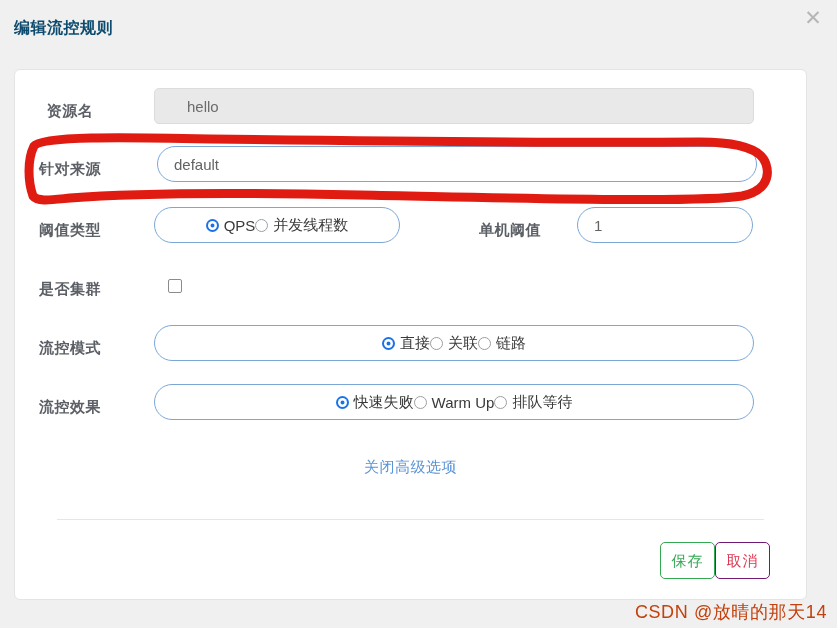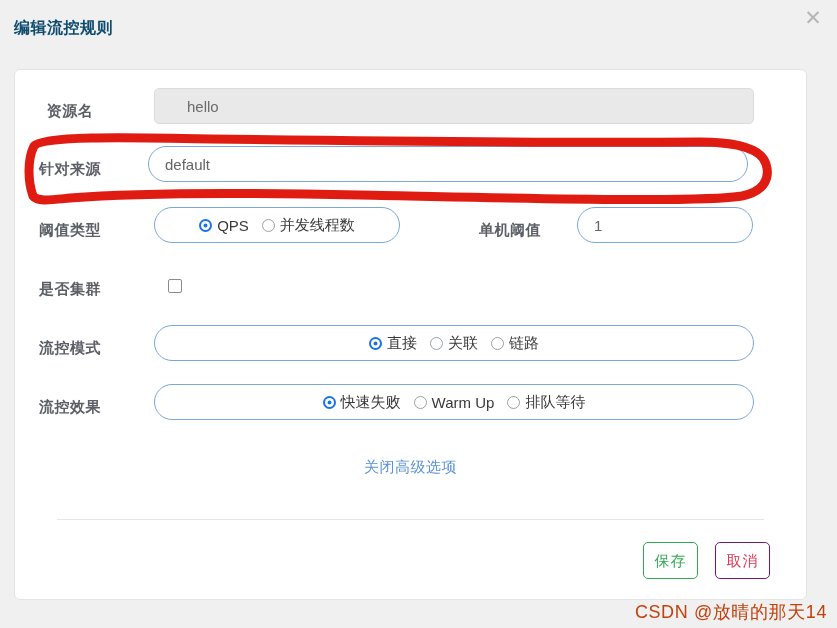--- a/index.html
+++ b/index.html
@@ -100,21 +100,20 @@
   .pill-group {
     position: absolute;
     height: 36px;
     box-sizing: border-box;
     border: 1px solid #7ba7d7;
     border-radius: 18px;
     background: #ffffff;
     display: flex;
     align-items: center;
     justify-content: center;
-    gap: 13px;
   }
 
   .radio-opt {
     display: inline-flex;
     align-items: center;
     gap: 5px;
     font-size: 15px;
     color: #3a3a3a;
     cursor: pointer;
     white-space: nowrap;
@@ -174,21 +173,20 @@
     top: 449px;
     height: 1px;
     background: #e6e6e6;
   }
 
   #footer-buttons {
     position: absolute;
     right: 36px;
     top: 472px;
     display: flex;
-    gap: 17px;
   }
   .footer-btn {
     width: 55px;
     height: 37px;
     border-radius: 5px;
     background: #ffffff;
     font-size: 15px;
     line-height: 35px;
     text-align: center;
     cursor: pointer;
@@ -232,21 +230,21 @@
 
 <div id="form-card">
 
   <div class="form-row" style="top:18px">
     <div class="row-label">资源名</div>
     <input class="text-input readonly" style="left: 139px; width: 600px; padding-left: 32px;" readonly="" value="hello">
   </div>
 
   <div class="form-row" style="top:76px">
     <div class="row-label">针对来源</div>
-    <input class="text-input" style="left: 133px; width: 600px;" value="default">
+    <input class="text-input" style="left: 142px; width: 600px;" value="default">
   </div>
 
   <div class="form-row" style="top:137px">
     <div class="row-label">阈值类型</div>
 
     <div class="pill-group" style="left:139px; width:246px;">
       <span class="radio-opt checked">
         <span class="radio-dot"></span>
         <span>QPS</span>
       </span>

